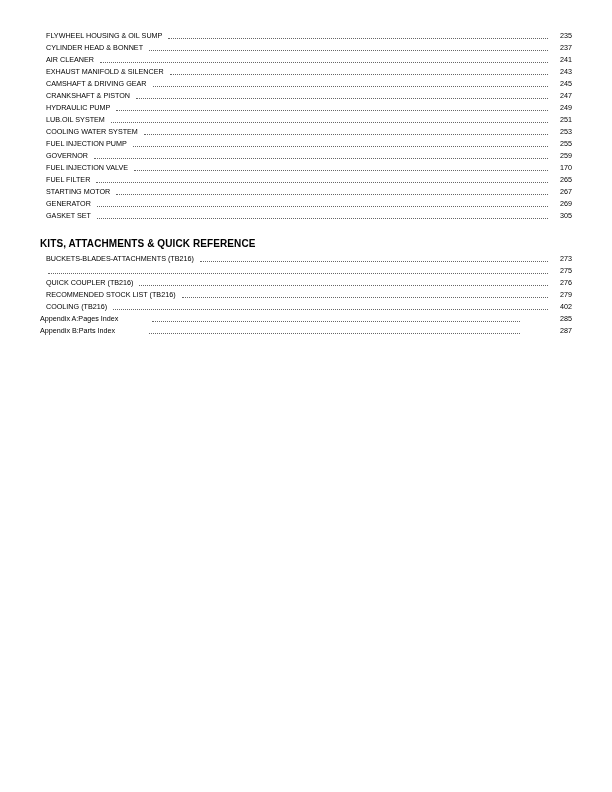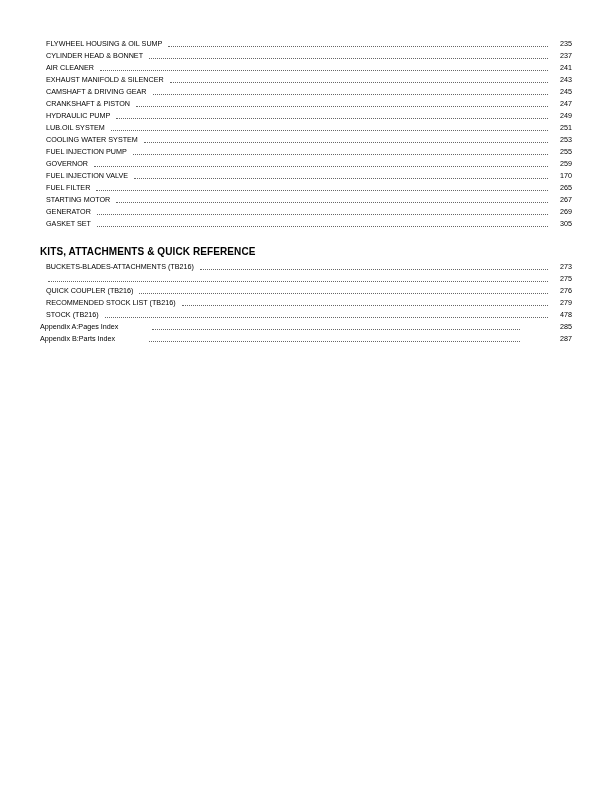--- a/index.html
+++ b/index.html
@@ -62,21 +62,21 @@
   .lvl-1 { margin-left: 6px; }
   .section-heading {
     font-size: 10px;
     font-weight: bold;
     line-height: 12px;
     margin-top: 16px;
     margin-bottom: 3px;
     letter-spacing: 0.1px;
   }
   .group-top {
-    margin-top: 8px;
+    margin-top: 0;
   }
 </style>
 </head>
 <body>
 
 <div class="page">
   <div class="toc" id="toc-root">
       <div class="toc-row lvl-1 group-top">
         <span class="label">FLYWHEEL HOUSING &amp; OIL SUMP</span>
         <span class="dots"></span>
@@ -171,23 +171,23 @@
         <span class="label">QUICK COUPLER (TB216)</span>
         <span class="dots"></span>
         <span class="page-num">276</span>
       </div>
       <div class="toc-row lvl-1">
         <span class="label">RECOMMENDED STOCK LIST (TB216)</span>
         <span class="dots"></span>
         <span class="page-num">279</span>
       </div>
       <div class="toc-row lvl-1">
-        <span class="label">STOCK (TB216)</span>
+        <span class="label">COOLING (TB216)</span>
         <span class="dots"></span>
-        <span class="page-num">478</span>
+        <span class="page-num">402</span>
       </div>
       <div class="toc-row lvl-0">
         <span class="label">Appendix A:Pages Index</span>
         <span class="dots"></span>
         <span class="page-num">285</span>
       </div>
       <div class="toc-row lvl-0">
         <span class="label">Appendix B:Parts Index</span>
         <span class="dots"></span>
         <span class="page-num">287</span>

